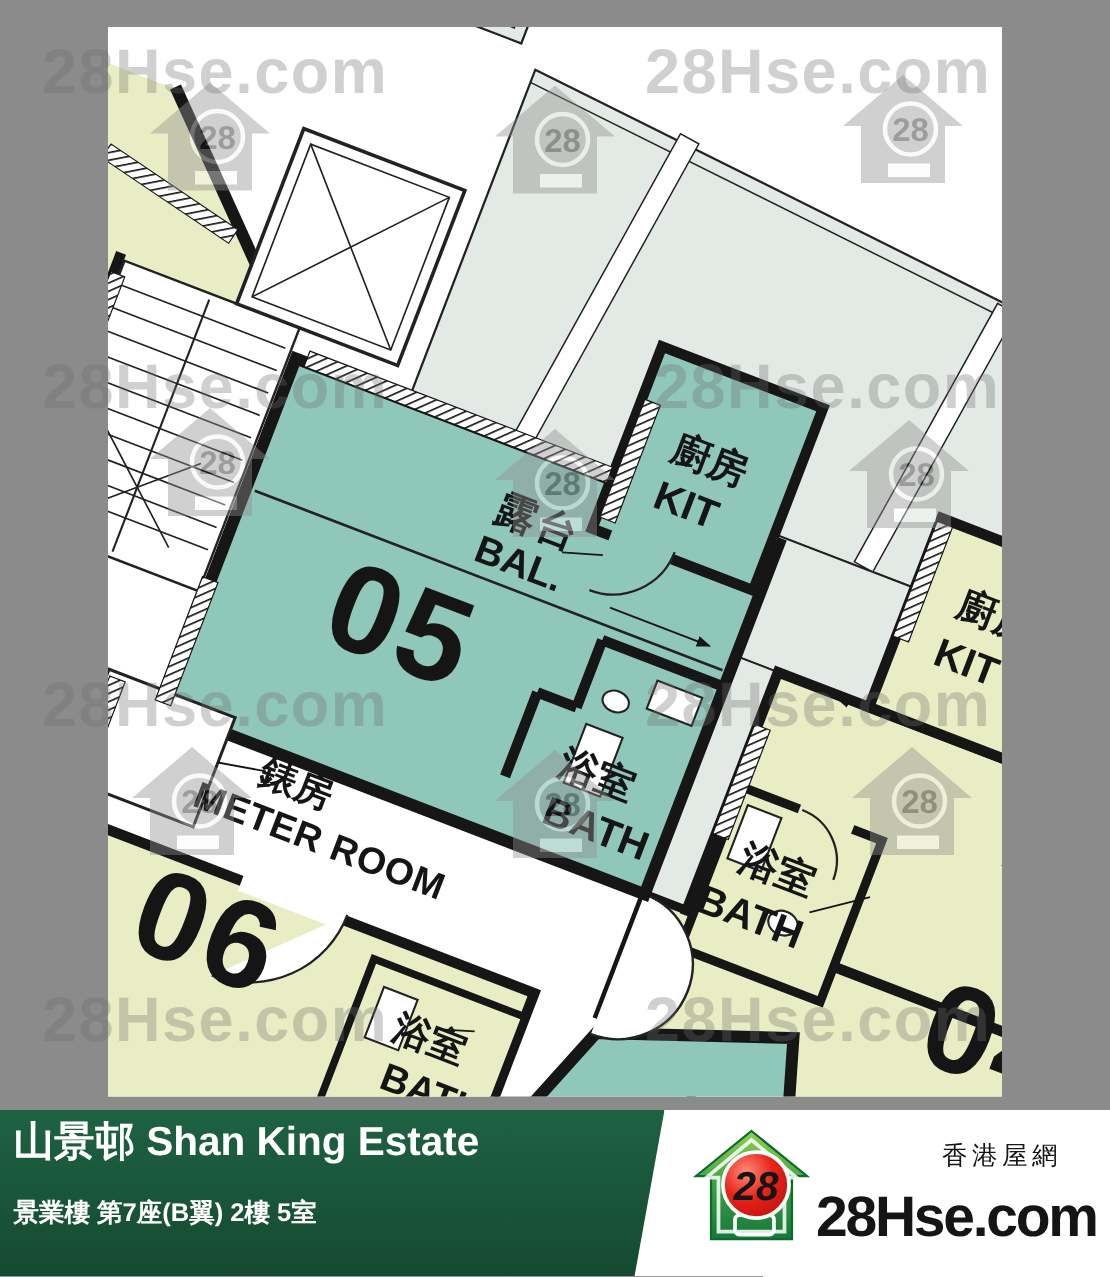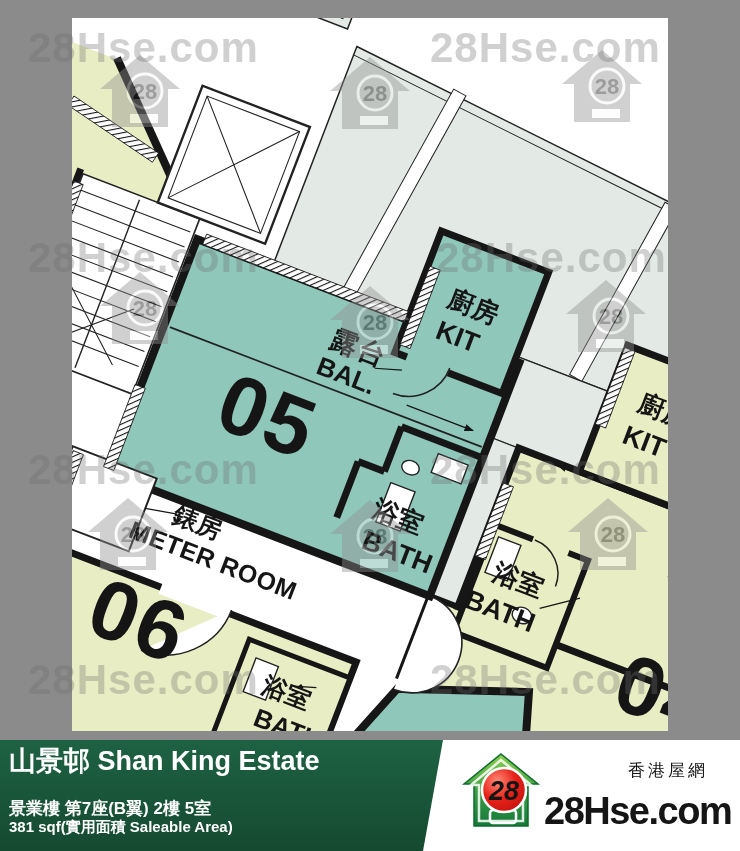--- a/index.html
+++ b/index.html
@@ -203,21 +203,20 @@
     <text class="wm-text" x="430" y="484">28Hse.com</text>
     <text class="wm-text" x="28" y="694">28Hse.com</text>
     <text class="wm-text" x="430" y="694">28Hse.com</text>
   </g>
 </svg>
 
 <div id="footer">
   <div id="footer-green">
     <div class="fline" id="f1">山景邨 Shan King Estate</div>
     <div class="fline" id="f3">景業樓 第7座(B翼) 2樓 5室</div>
-    <div class="fline" id="f4">381 sqf(實用面積 Saleable Area)</div>
   </div>
 
   <svg id="footer-logo" width="280" height="105" viewBox="0 0 280 105">
     <defs>
       <linearGradient id="gHouse" x1="0" y1="0" x2="0" y2="1">
         <stop offset="0" stop-color="#8ed04d"></stop>
             <stop offset="0.5" stop-color="#3fa045"></stop>
             <stop offset="1" stop-color="#14783a"></stop>
       </linearGradient>
       <radialGradient id="gRed" cx="0.35" cy="0.3" r="0.9">

